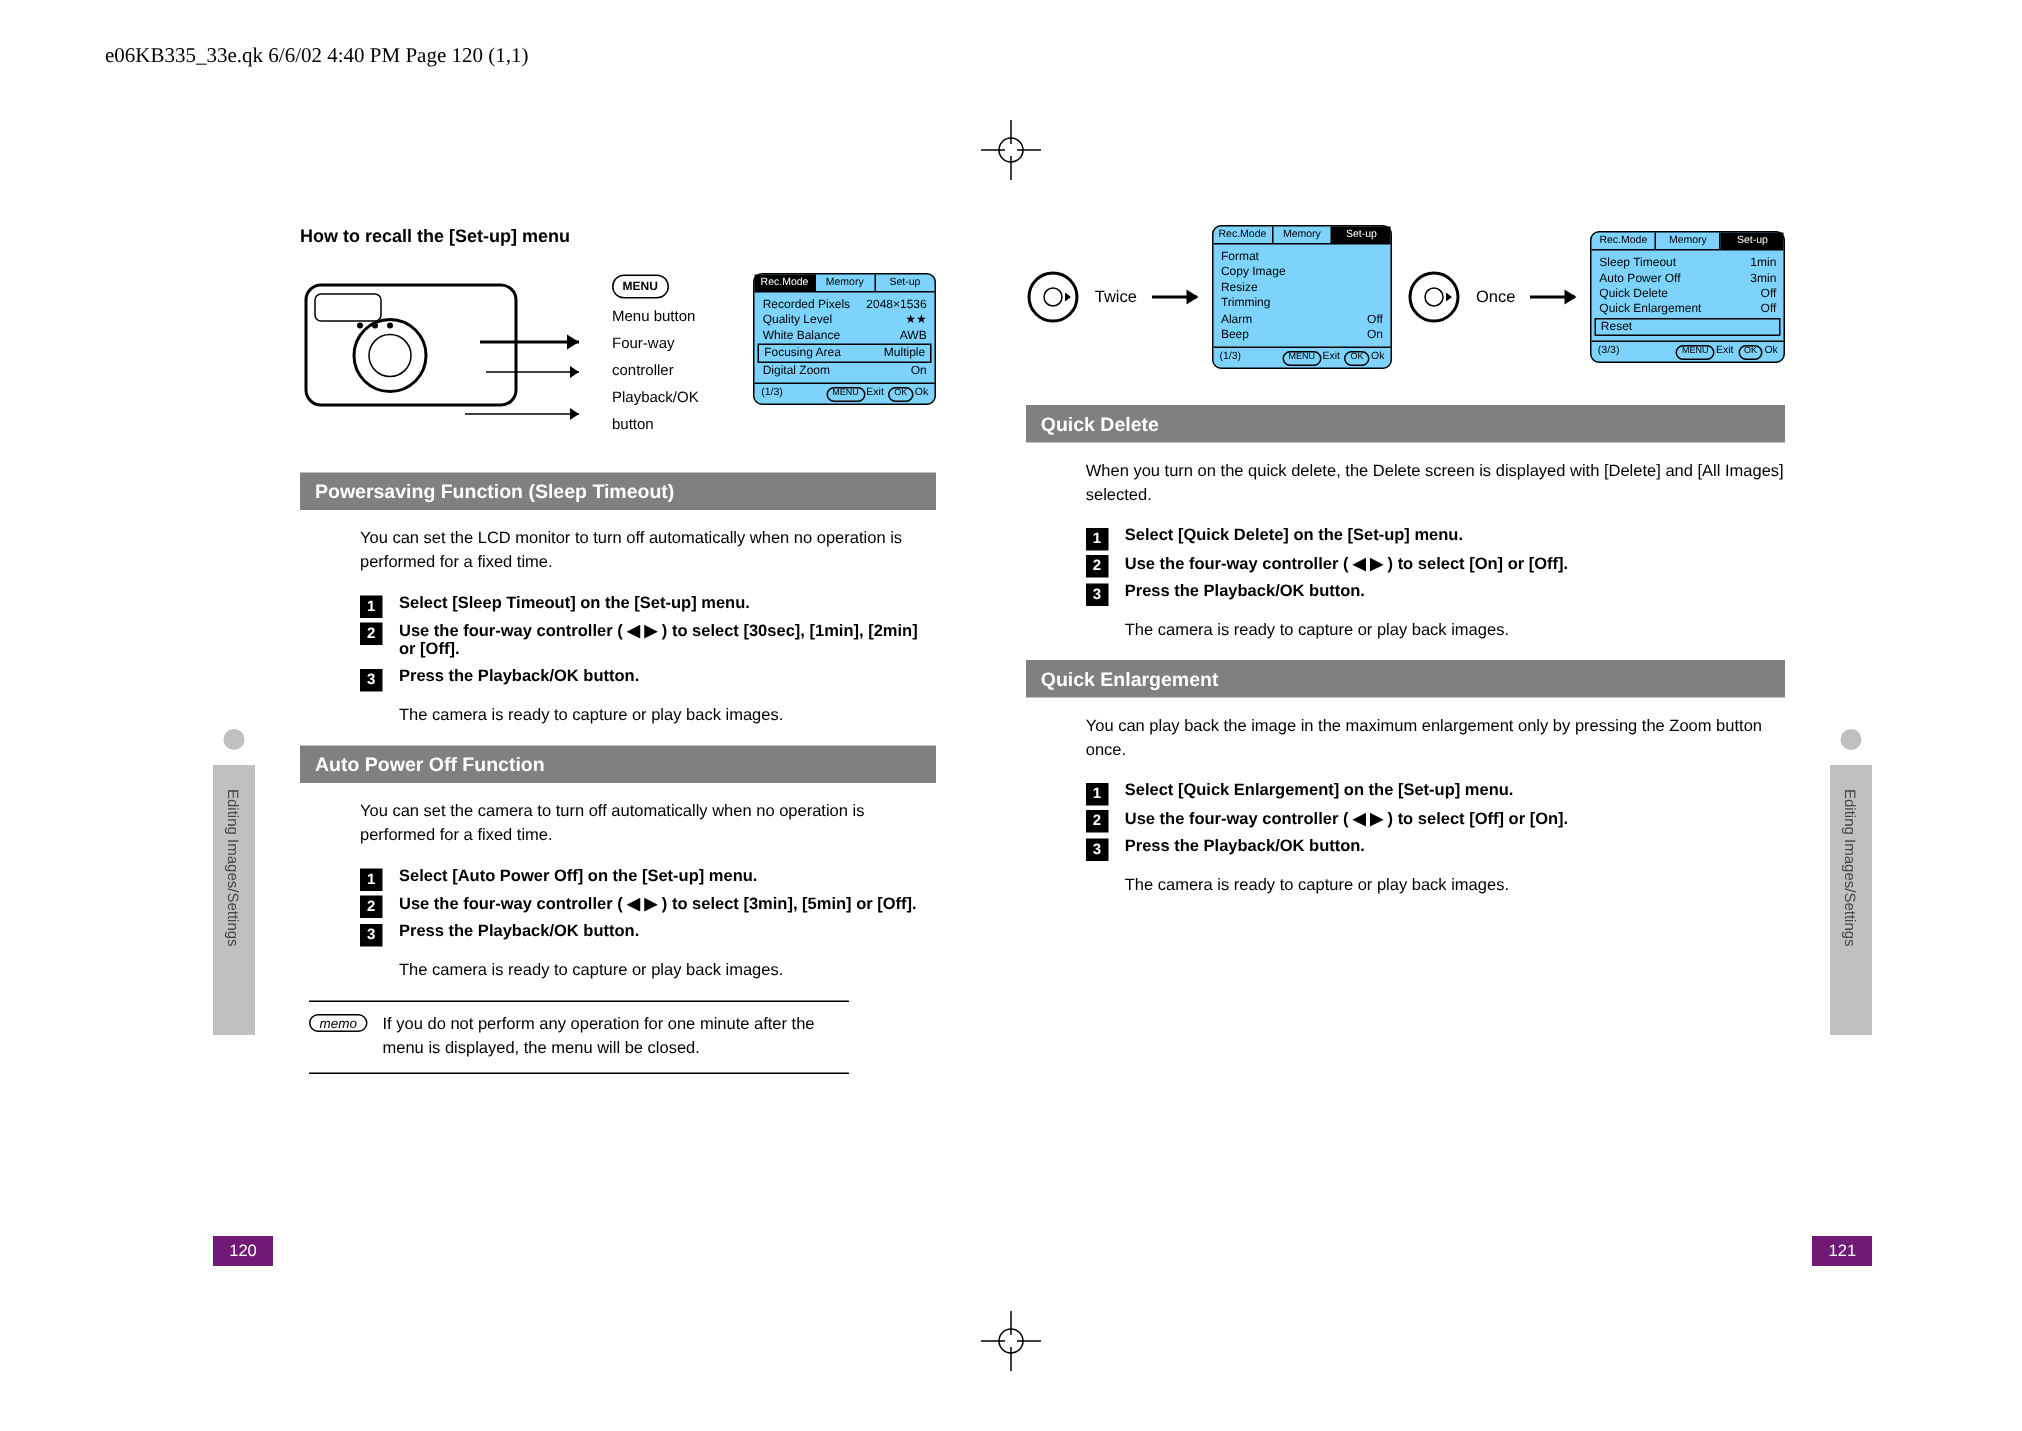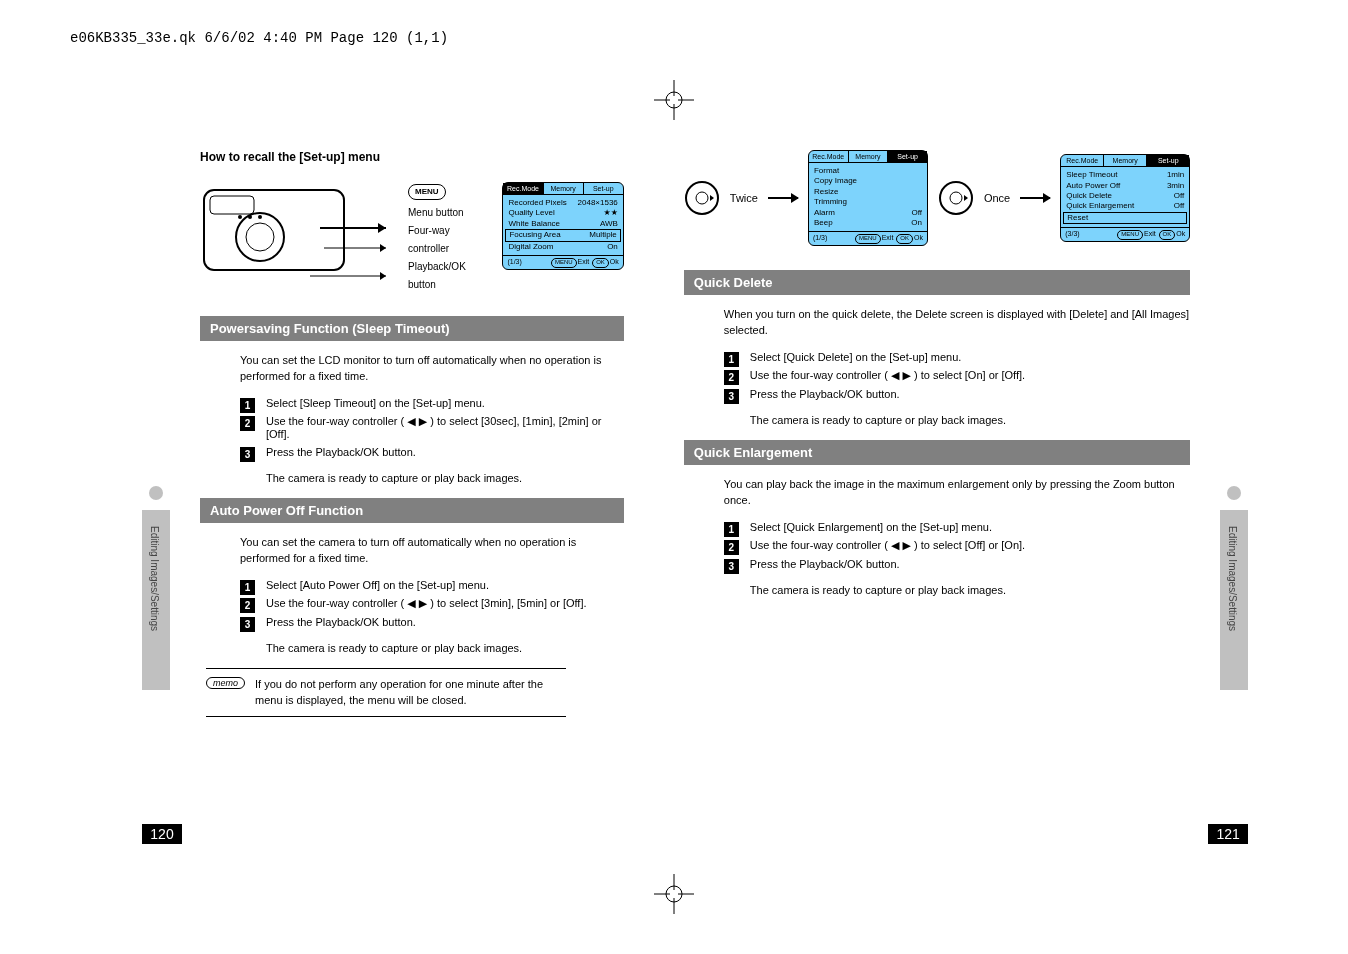--- a/index.html
+++ b/index.html
@@ -1,31 +1,31 @@
 <!DOCTYPE html>
 <html><head>
 <meta charset="utf-8">
 <style>
   html,body{margin:0;padding:0;background:#fff;font-family:Helvetica,Arial,sans-serif;color:#000}
   .page{width:1348px;height:954px;position:relative;box-sizing:border-box}
   .crop-marks{position:absolute;left:0;right:0;top:80px;display:flex;justify-content:center;align-items:center}
   .crop-marks svg{display:block}
   .bottom-mark{position:absolute;left:0;right:0;bottom:40px;display:flex;justify-content:center}
-  .pdf-header{position:absolute;top:30px;left:70px;font-family:Liberation Mono, monospace;font-size:14px;color:#000}
+  .pdf-header{position:absolute;top:30px;left:70px;font-family:Liberation Serif, serif;font-size:14px;color:#000}
   .spread{position:absolute;left:170px;right:170px;top:150px;bottom:160px;display:flex}
   .pagecol{flex:1;position:relative;padding:0 30px;box-sizing:border-box}
   .thumb-tab{position:absolute;width:28px;height:180px;top:360px}
   .thumb-tab.left{left:-28px}
   .thumb-tab.right{right:-28px}
   .thumb-tab .bar{width:100%;height:100%;background:#c0c0c0;border-radius:0}
   .thumb-tab .dot{width:14px;height:14px;border-radius:50%;background:#c0c0c0;position:absolute;left:7px}
   .thumb-tab.left .dot{top:-24px}
   .thumb-tab.right .dot{top:-24px}
   .thumb-tab .vtxt{writing-mode:vertical-rl;font-size:10px;color:#444;position:absolute;top:16px;left:7px}
-  .pagenum{position:absolute;bottom:-50px;width:40px;height:20px;background:#000000;color:#fff;font-size:14px;display:flex;align-items:center;justify-content:center}
+  .pagenum{position:absolute;bottom:-50px;width:40px;height:20px;background:#701a75;color:#fff;font-size:11px;display:flex;align-items:center;justify-content:center}
   .pagenum.left{left:-28px}
   .pagenum.right{right:-28px}
   h4.section-title{font-size:12px;font-weight:bold;margin:0 0 18px 0}
   .illus-row{display:flex;align-items:flex-start;gap:18px;margin-bottom:22px}
   .camera-box{width:190px;height:110px;position:relative}
   .camera-box svg{display:block}
   .callouts{font-size:10px;line-height:1.8;color:#000}
   .callouts .menu-pill{display:inline-block;border:1px solid #000;border-radius:8px;padding:0 6px;font-size:8px;font-weight:bold;margin-bottom:4px}
   .lcd{border:1px solid #000;border-radius:6px;font-size:8px;line-height:1.3;width:140px;box-sizing:border-box;background:#7dd3fc}
   .lcd .tabs{display:flex;border-bottom:1px solid #000}
@@ -35,21 +35,21 @@
   .lcd .body{padding:3px 5px}
   .lcd .row{display:flex;justify-content:space-between;white-space:nowrap}
   .lcd .row.hi{border:1px solid #000;margin:0 -3px;padding:0 3px}
   .lcd .foot{border-top:1px solid #000;padding:1px 4px;display:flex;justify-content:space-between;font-size:7px}
   .lcd .foot .pill{border:1px solid #000;border-radius:6px;padding:0 3px;font-size:6px;display:inline-block;margin:0 1px}
   .heading-bar{background:#808080;color:#fff;font-weight:bold;font-size:13px;padding:5px 10px;margin:0 0 10px 0}
   .body-text{font-size:11px;line-height:1.45;margin:12px 0 12px 40px}
   ol.steps{list-style:none;padding:0;margin:0 0 14px 40px;counter-reset:step}
   ol.steps>li{counter-increment:step;position:relative;padding-left:26px;font-size:11px;margin-bottom:6px}
   ol.steps>li::before{content:counter(step);position:absolute;left:0;top:1px;width:15px;height:15px;background:#000;color:#fff;font-size:10px;font-weight:bold;display:flex;align-items:center;justify-content:center}
-  ol.steps>li .bold{font-weight:normal}
+  ol.steps>li .bold{font-weight:bold}
   ol.steps>li .sub{font-weight:normal;display:block;margin-top:14px}
   .memo-row{display:flex;align-items:flex-start;gap:10px;margin:14px 0 0 6px;border-top:1px solid #000;padding-top:8px;width:360px;border-bottom:1px solid #000;padding-bottom:8px}
   .memo-row .memo-badge{border:1px solid #000;border-radius:10px;font-size:9px;padding:0 6px;font-style:italic}
   .memo-row .memo-text{font-size:11px;line-height:1.4}
   .nav-row{display:flex;align-items:center;gap:10px;margin-bottom:24px}
   .nav-dpad{width:36px;height:36px}
   .nav-label{font-size:11px}
   .nav-arrow{flex:1;height:2px;background:#000;position:relative;min-width:30px}
   .nav-arrow::after{content:"";position:absolute;right:-1px;top:-4px;border-left:8px solid #000;border-top:5px solid transparent;border-bottom:5px solid transparent}
 </style>

